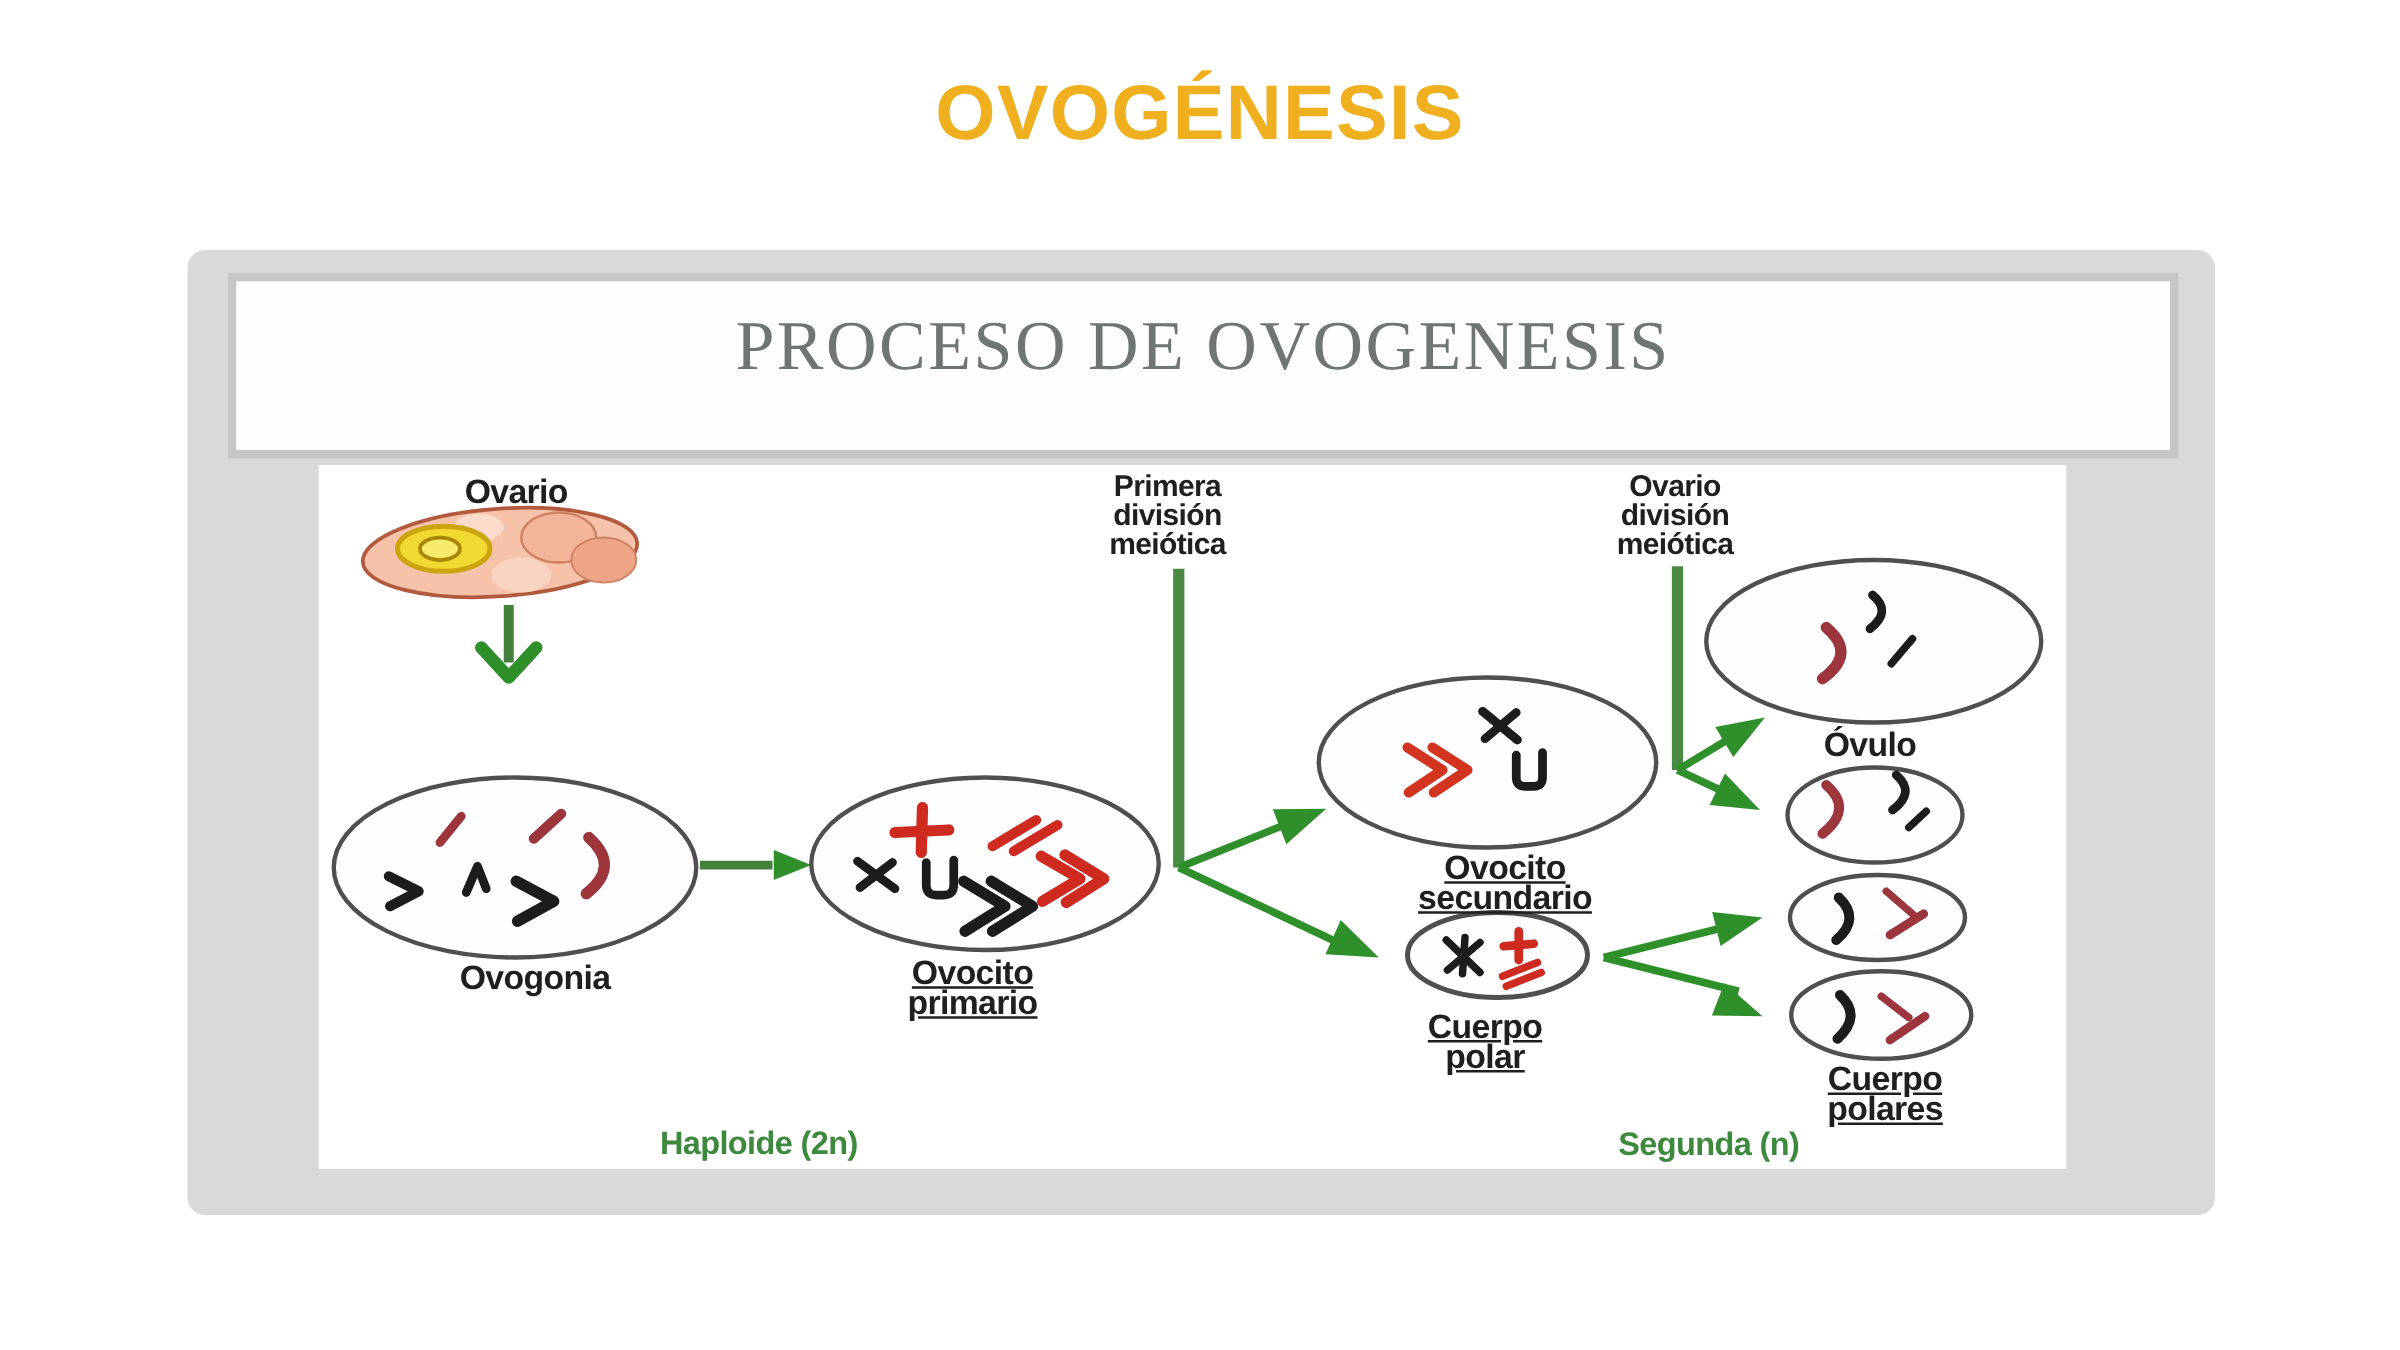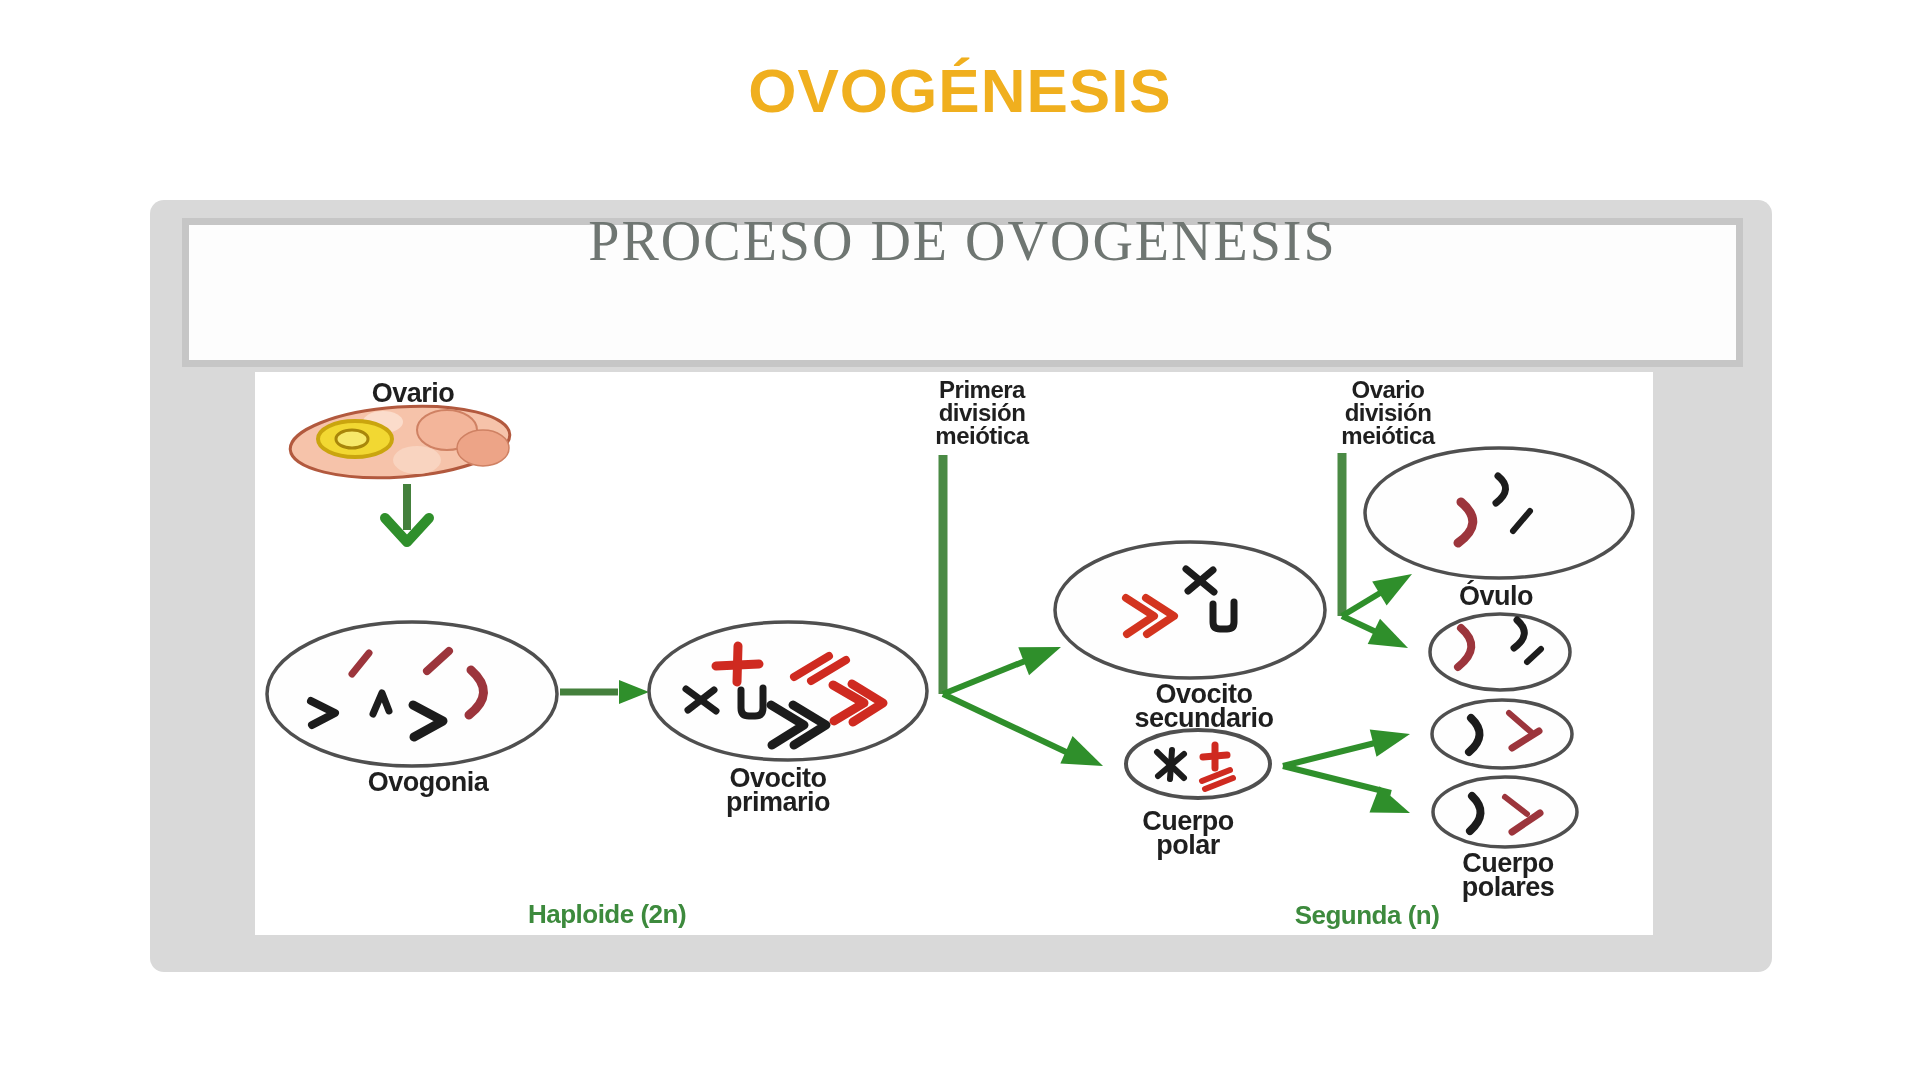--- a/index.html
+++ b/index.html
@@ -7,31 +7,31 @@
   .page{position:relative;width:1920px;height:1080px;background:#fff;border-radius:19px;}
 
   .main-title{position:absolute;left:0;top:56px;width:1920px;text-align:center;
               font-size:62px;line-height:70px;font-weight:bold;letter-spacing:1px;}
 
   .slide{position:absolute;left:150px;top:200px;width:1622px;height:772px;
          background:#d9d9d9;border-radius:14px;}
 
   .titlebox{position:absolute;left:32px;top:18px;width:1547px;height:135px;
             background:#fdfdfd;border:7px solid #c6c6c6;
-            display:flex;align-items:flex-start;justify-content:center;}
+            display:flex;align-items:center;justify-content:center;}
   .titlebox span{font-family:"Liberation Serif",serif;font-size:56px;letter-spacing:2px;
                  position:relative;top:-16px;}
 
   .diagram{position:absolute;left:105px;top:172px;width:1398px;height:563px;background:#ffffff;}
   .diagram svg{position:absolute;left:0;top:0;}
 
   .lbl{position:absolute;transform:translateX(-50%);text-align:center;font-weight:bold;
        color:#1f1f1f;font-size:27px;line-height:27px;letter-spacing:-0.5px;white-space:nowrap;}
-  .lbl.small{font-size:24px;line-height:23px;margin-left:48px;}
-  .lbl.two{line-height:24px;}
+  .lbl.small{font-size:24px;line-height:23px;}
+  .lbl.two{line-height:24px;text-decoration:underline;}
   .lbl.green{font-size:26px;}
 </style>
 </head>
 <body>
 
 <div class="page">
 
   <div class="main-title" style="color:#F0AF1E">OVOGÉNESIS</div>
 
   <div class="slide">

